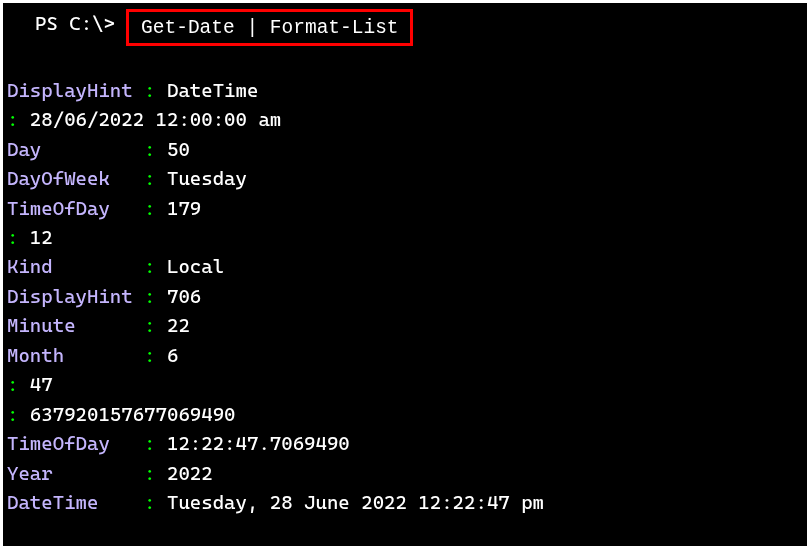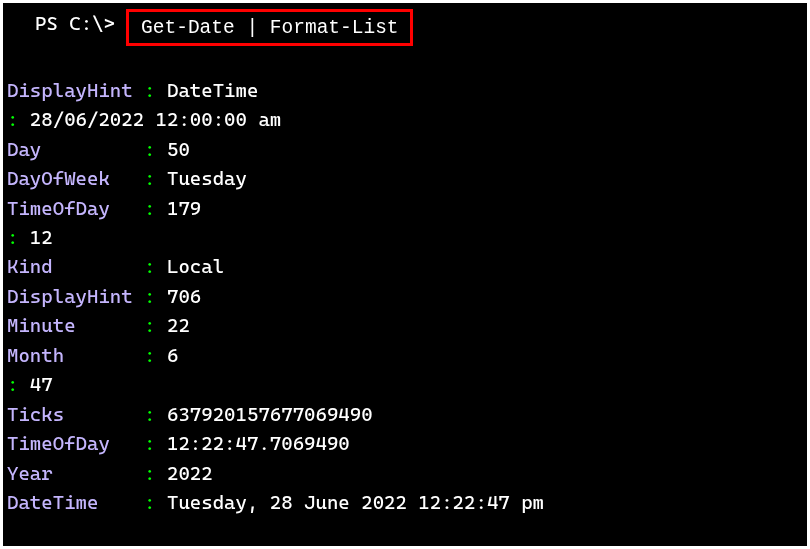--- a/index.html
+++ b/index.html
@@ -77,21 +77,21 @@
       <div class="output-row"><span class="output-colon">: </span><span class="output-value">28/06/2022 12:00:00 am</span></div>
       <div class="output-row"><span class="output-label">Day         </span><span class="output-colon">: </span><span class="output-value">50</span></div>
       <div class="output-row"><span class="output-label">DayOfWeek   </span><span class="output-colon">: </span><span class="output-value">Tuesday</span></div>
       <div class="output-row"><span class="output-label">TimeOfDay   </span><span class="output-colon">: </span><span class="output-value">179</span></div>
       <div class="output-row"><span class="output-colon">: </span><span class="output-value">12</span></div>
       <div class="output-row"><span class="output-label">Kind        </span><span class="output-colon">: </span><span class="output-value">Local</span></div>
       <div class="output-row"><span class="output-label">DisplayHint </span><span class="output-colon">: </span><span class="output-value">706</span></div>
       <div class="output-row"><span class="output-label">Minute      </span><span class="output-colon">: </span><span class="output-value">22</span></div>
       <div class="output-row"><span class="output-label">Month       </span><span class="output-colon">: </span><span class="output-value">6</span></div>
       <div class="output-row"><span class="output-colon">: </span><span class="output-value">47</span></div>
-      <div class="output-row"><span class="output-label">Ticks       </span><span class="output-colon">: </span><span class="output-value">637920157677069490</span></div>
+      <div class="output-row"><span class="output-colon">: </span><span class="output-value">637920157677069490</span></div>
       <div class="output-row"><span class="output-label">TimeOfDay   </span><span class="output-colon">: </span><span class="output-value">12:22:47.7069490</span></div>
       <div class="output-row"><span class="output-label">Year        </span><span class="output-colon">: </span><span class="output-value">2022</span></div>
       <div class="output-row"><span class="output-label">DateTime    </span><span class="output-colon">: </span><span class="output-value">Tuesday, 28 June 2022 12:22:47 pm</span></div>
     </div>
   <div class="blank-line"></div>
   <div class="blank-line"></div>
 
 </div>
 
 </body></html>

